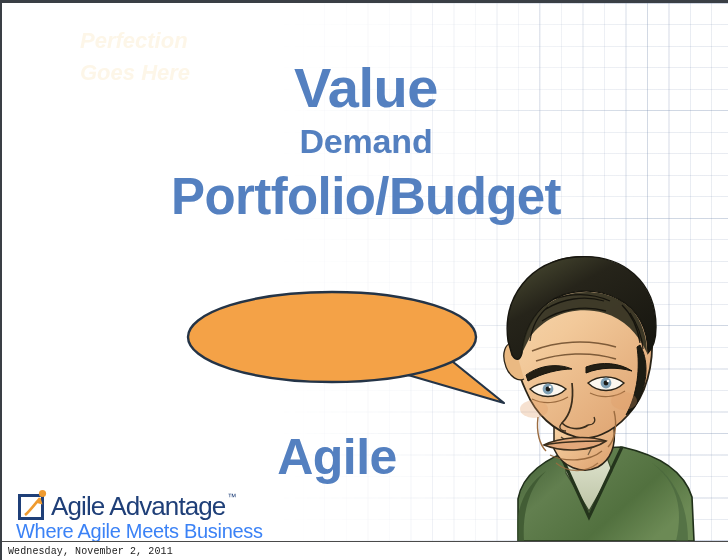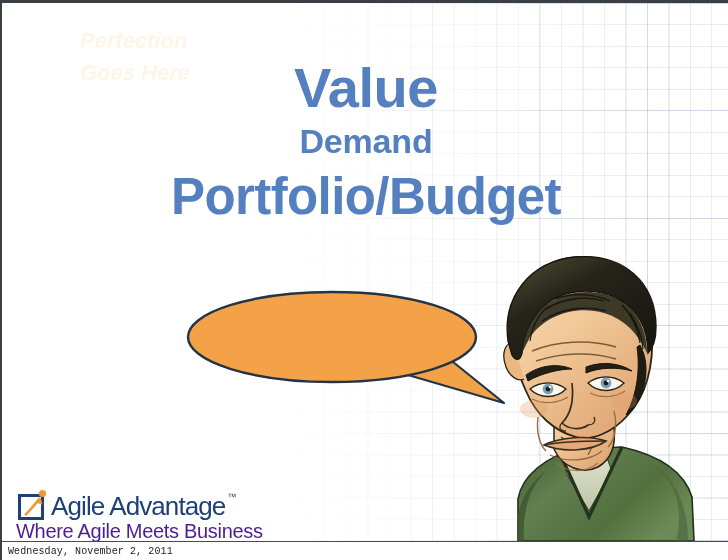--- a/index.html
+++ b/index.html
@@ -152,21 +152,21 @@
   #logo-tm {
     font-size: 9px;
     color: #1f3f78;
     vertical-align: super;
     position: relative;
     top: -8px;
     left: 1px;
   }
   #logo-tag {
     font-size: 20px;
-    color: #4c1d95;
+    color: #3b82f6;
     letter-spacing: -0.3px;
     margin-top: -1px;
   }
 
   #footer-rule {
     position: absolute;
     left: 0;
     top: 538px;
     width: 728px;
     height: 1px;
@@ -191,20 +191,21 @@
 
   <div id="grid"></div>
   <div id="grid2"></div>
 
   <div class="headline-stack">
     <div class="h-value">Value</div>
     <div class="h-demand">Demand</div>
     <div class="h-portfolio">Portfolio/Budget</div>
   </div>
 
+  <div class="h-agile">Agile</div>
 
   <svg id="person" viewBox="0 0 304 292">
     <defs>
       <linearGradient id="skinG" x1="0" y1="0" x2="0.7" y2="1">
         <stop offset="0%" stop-color="#f7dcb4"></stop>
         <stop offset="45%" stop-color="#f2c99a"></stop>
         <stop offset="100%" stop-color="#e0a775"></stop>
       </linearGradient>
       <linearGradient id="hairG" x1="0.1" y1="0" x2="0.9" y2="1">
         <stop offset="0%" stop-color="#4b4c33"></stop>

